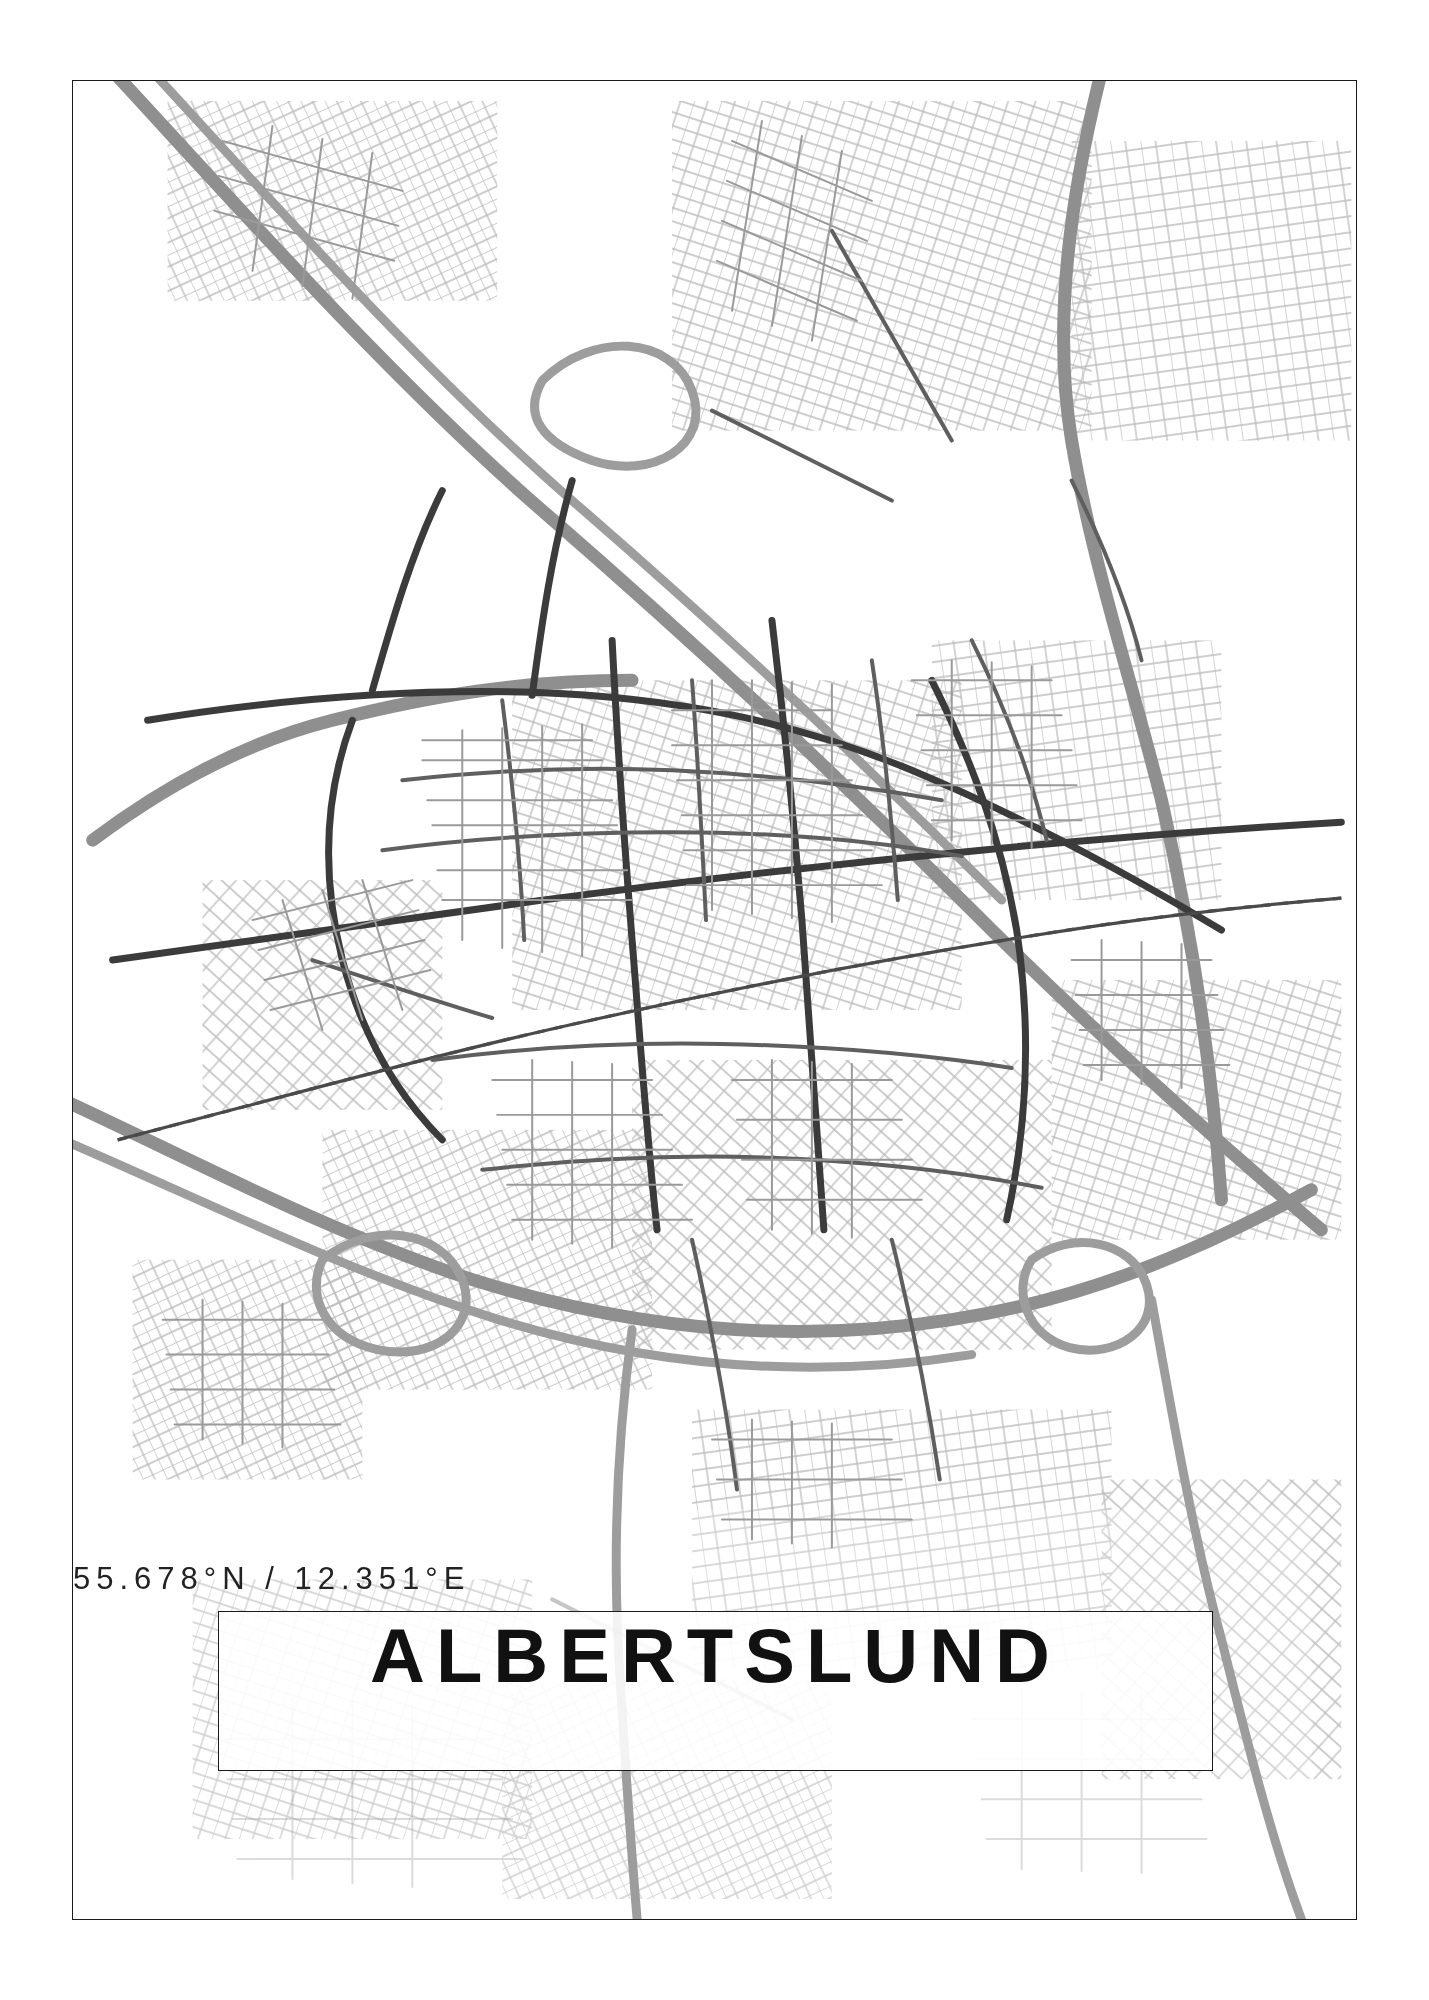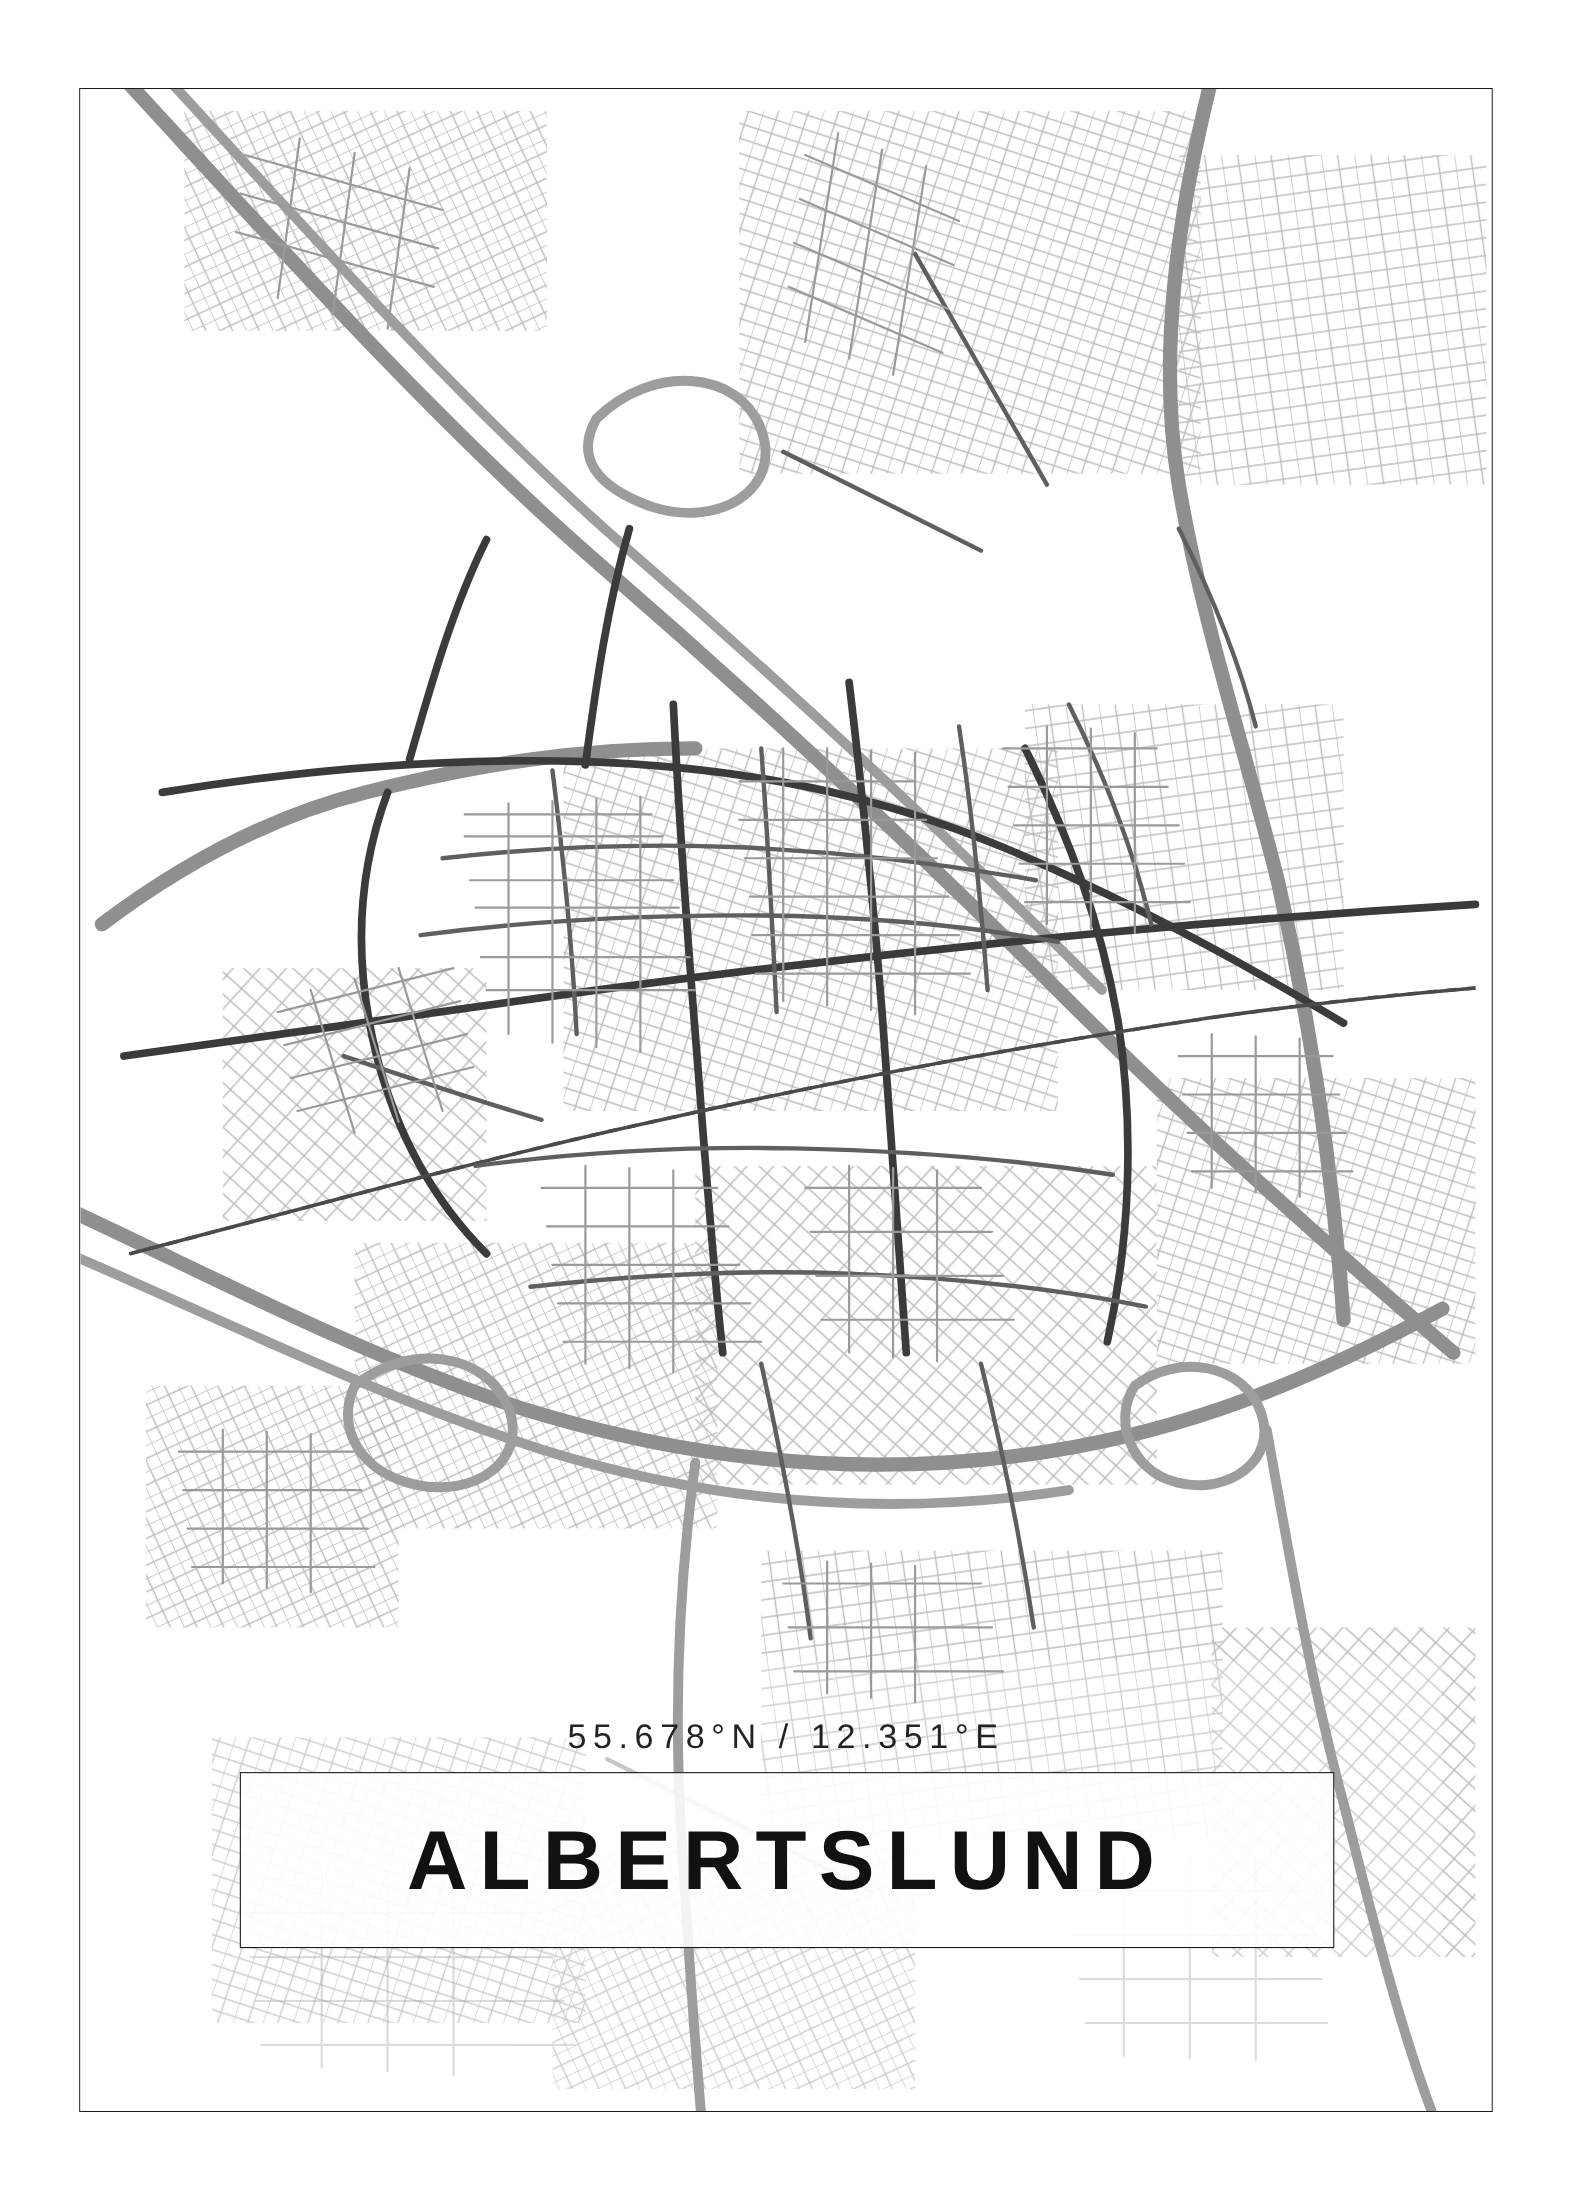--- a/index.html
+++ b/index.html
@@ -43,40 +43,40 @@
     height: 100%;
     display: block;
   }
 
   
   .coords {
     position: absolute;
     left: 0;
     right: 0;
     top: 1480px;
-    text-align: center;
+    text-align: left;
     font-size: 31px;
     letter-spacing: 6px;
     color: #222222;
     font-family: "Liberation Sans", sans-serif;
     font-weight: 400;
   }
 
   
   .title-box {
     position: absolute;
     left: 145px;
     top: 1530px;
     width: 995px;
     height: 160px;
     border: 1.5px solid #1a1a1a;
     background: rgba(255,255,255,0.88);
     box-sizing: border-box;
     display: flex;
-    align-items: center;
+    align-items: flex-start;
     justify-content: center;
   }
   .title-text {
     font-size: 76px;
     font-weight: bold;
     letter-spacing: 11px;
     color: #111111;
     font-family: "Liberation Sans", sans-serif;
     white-space: nowrap;
   }

